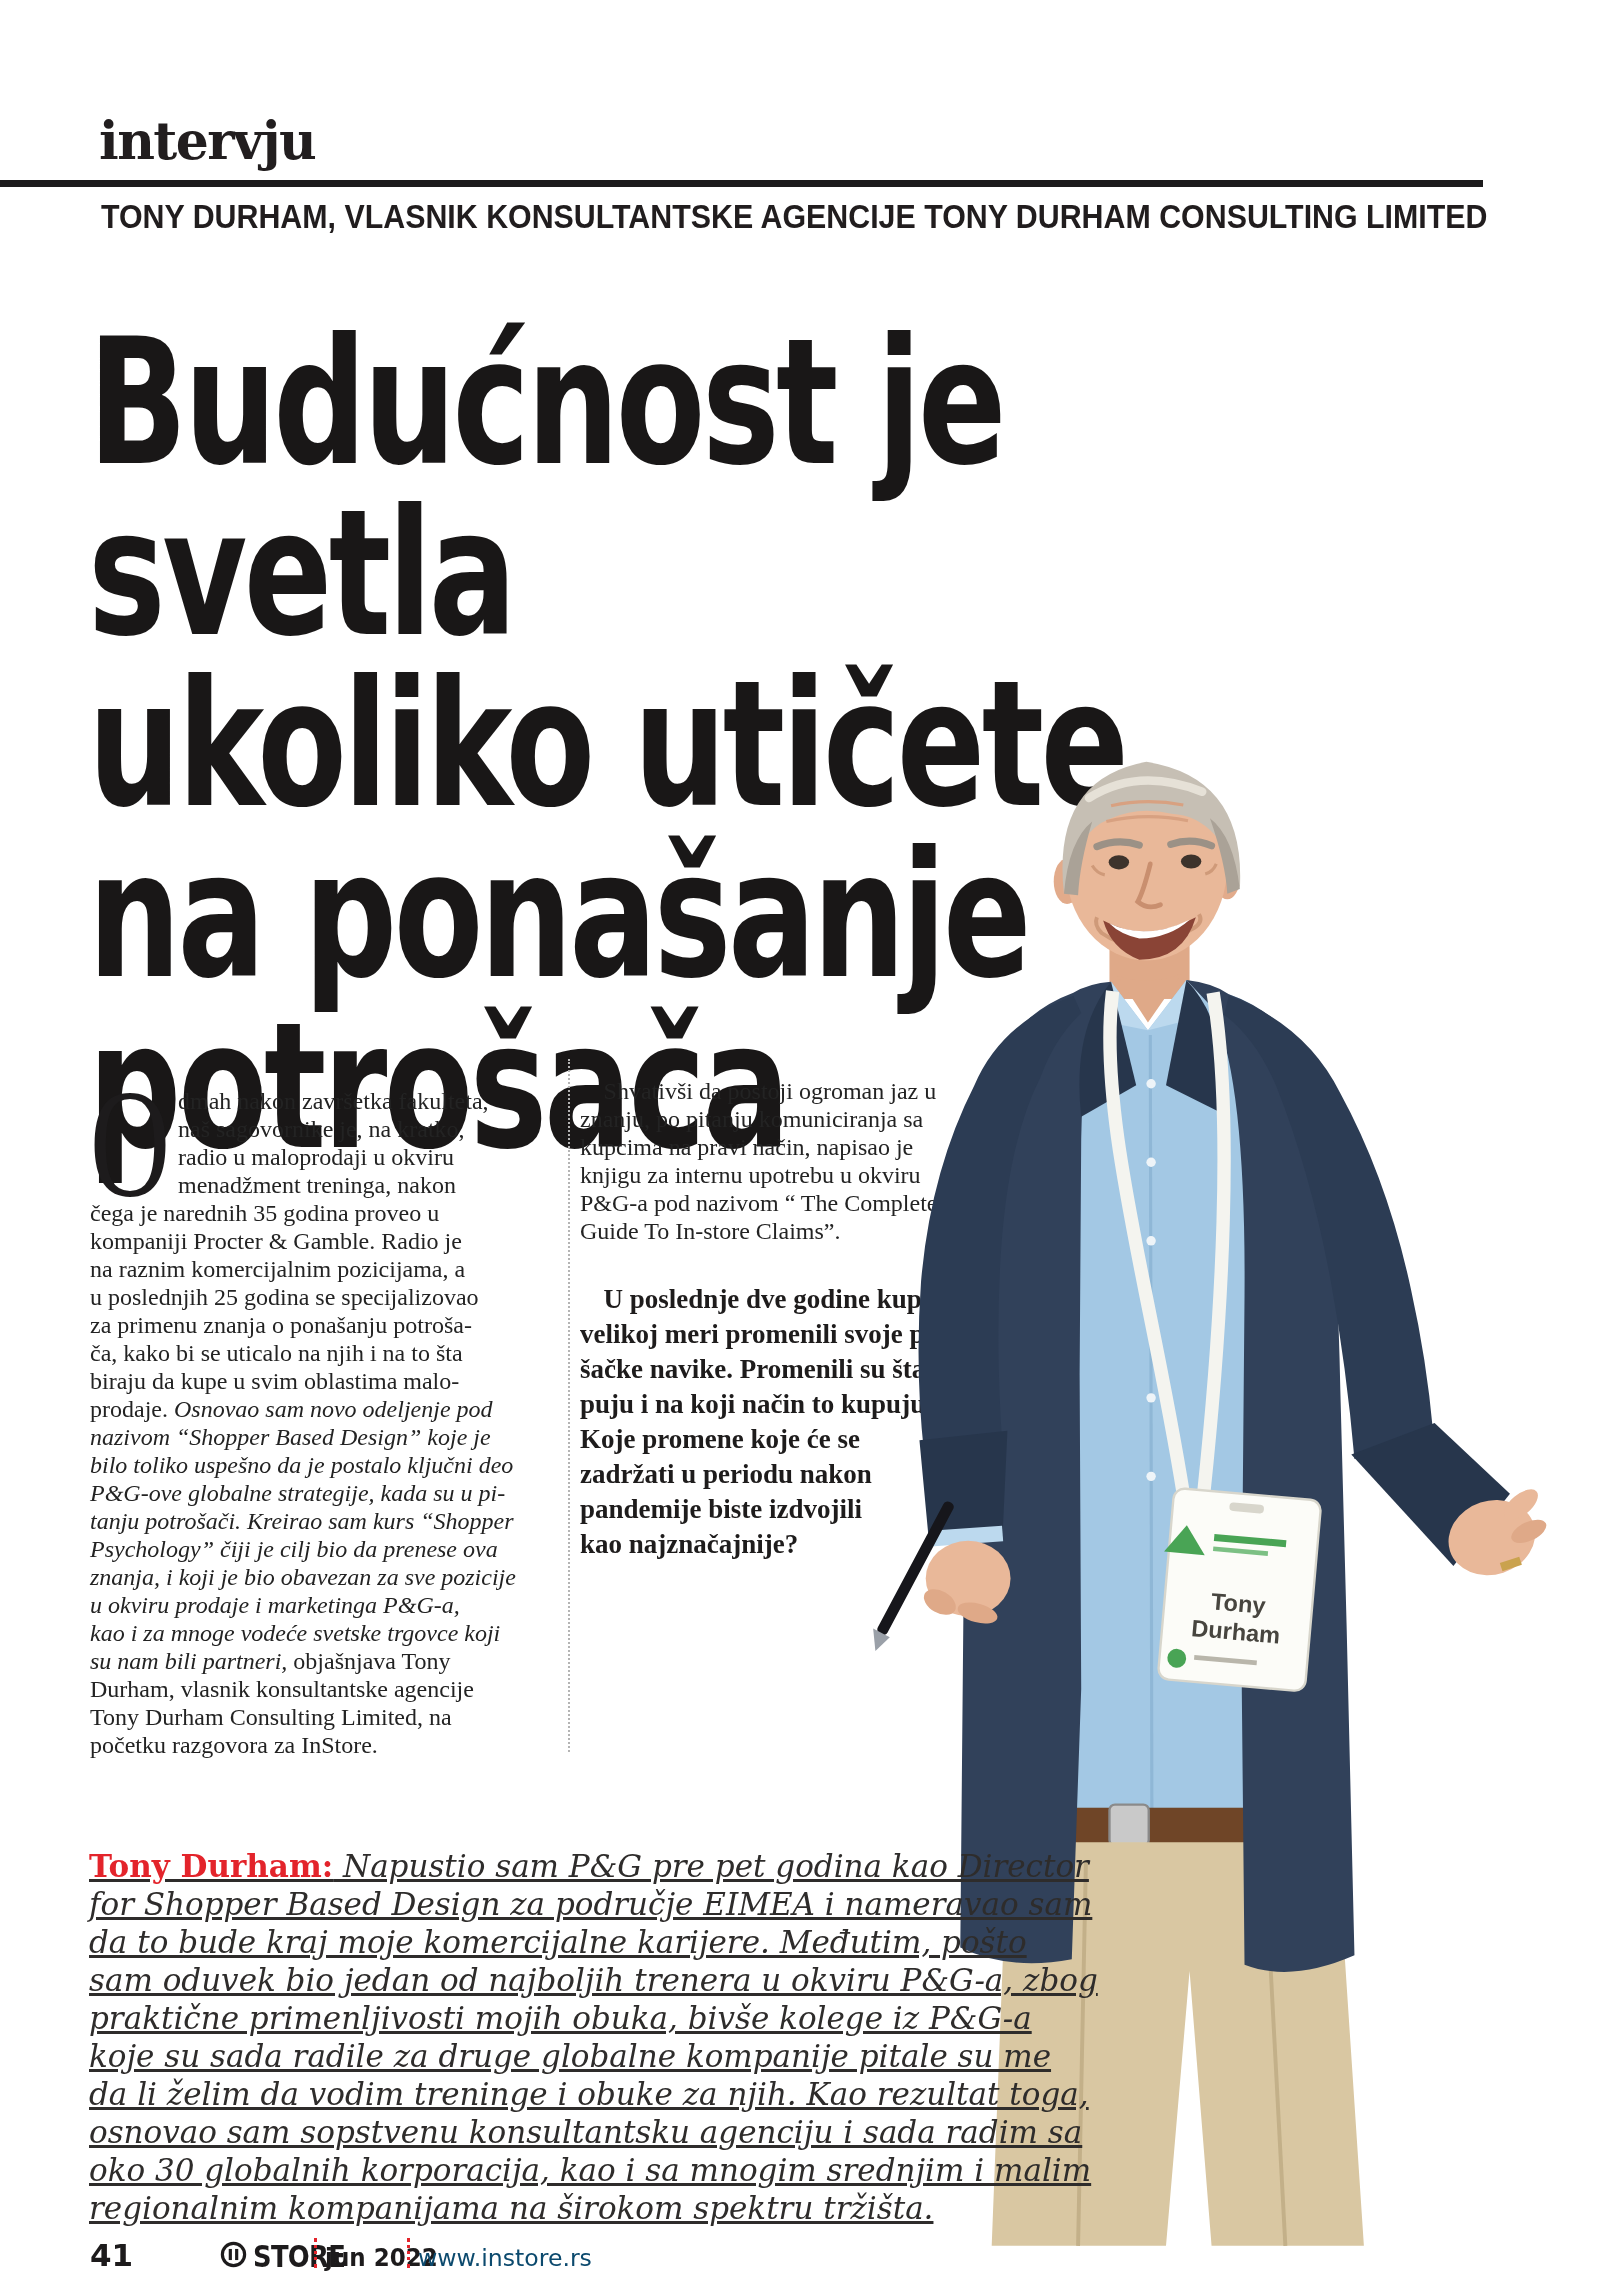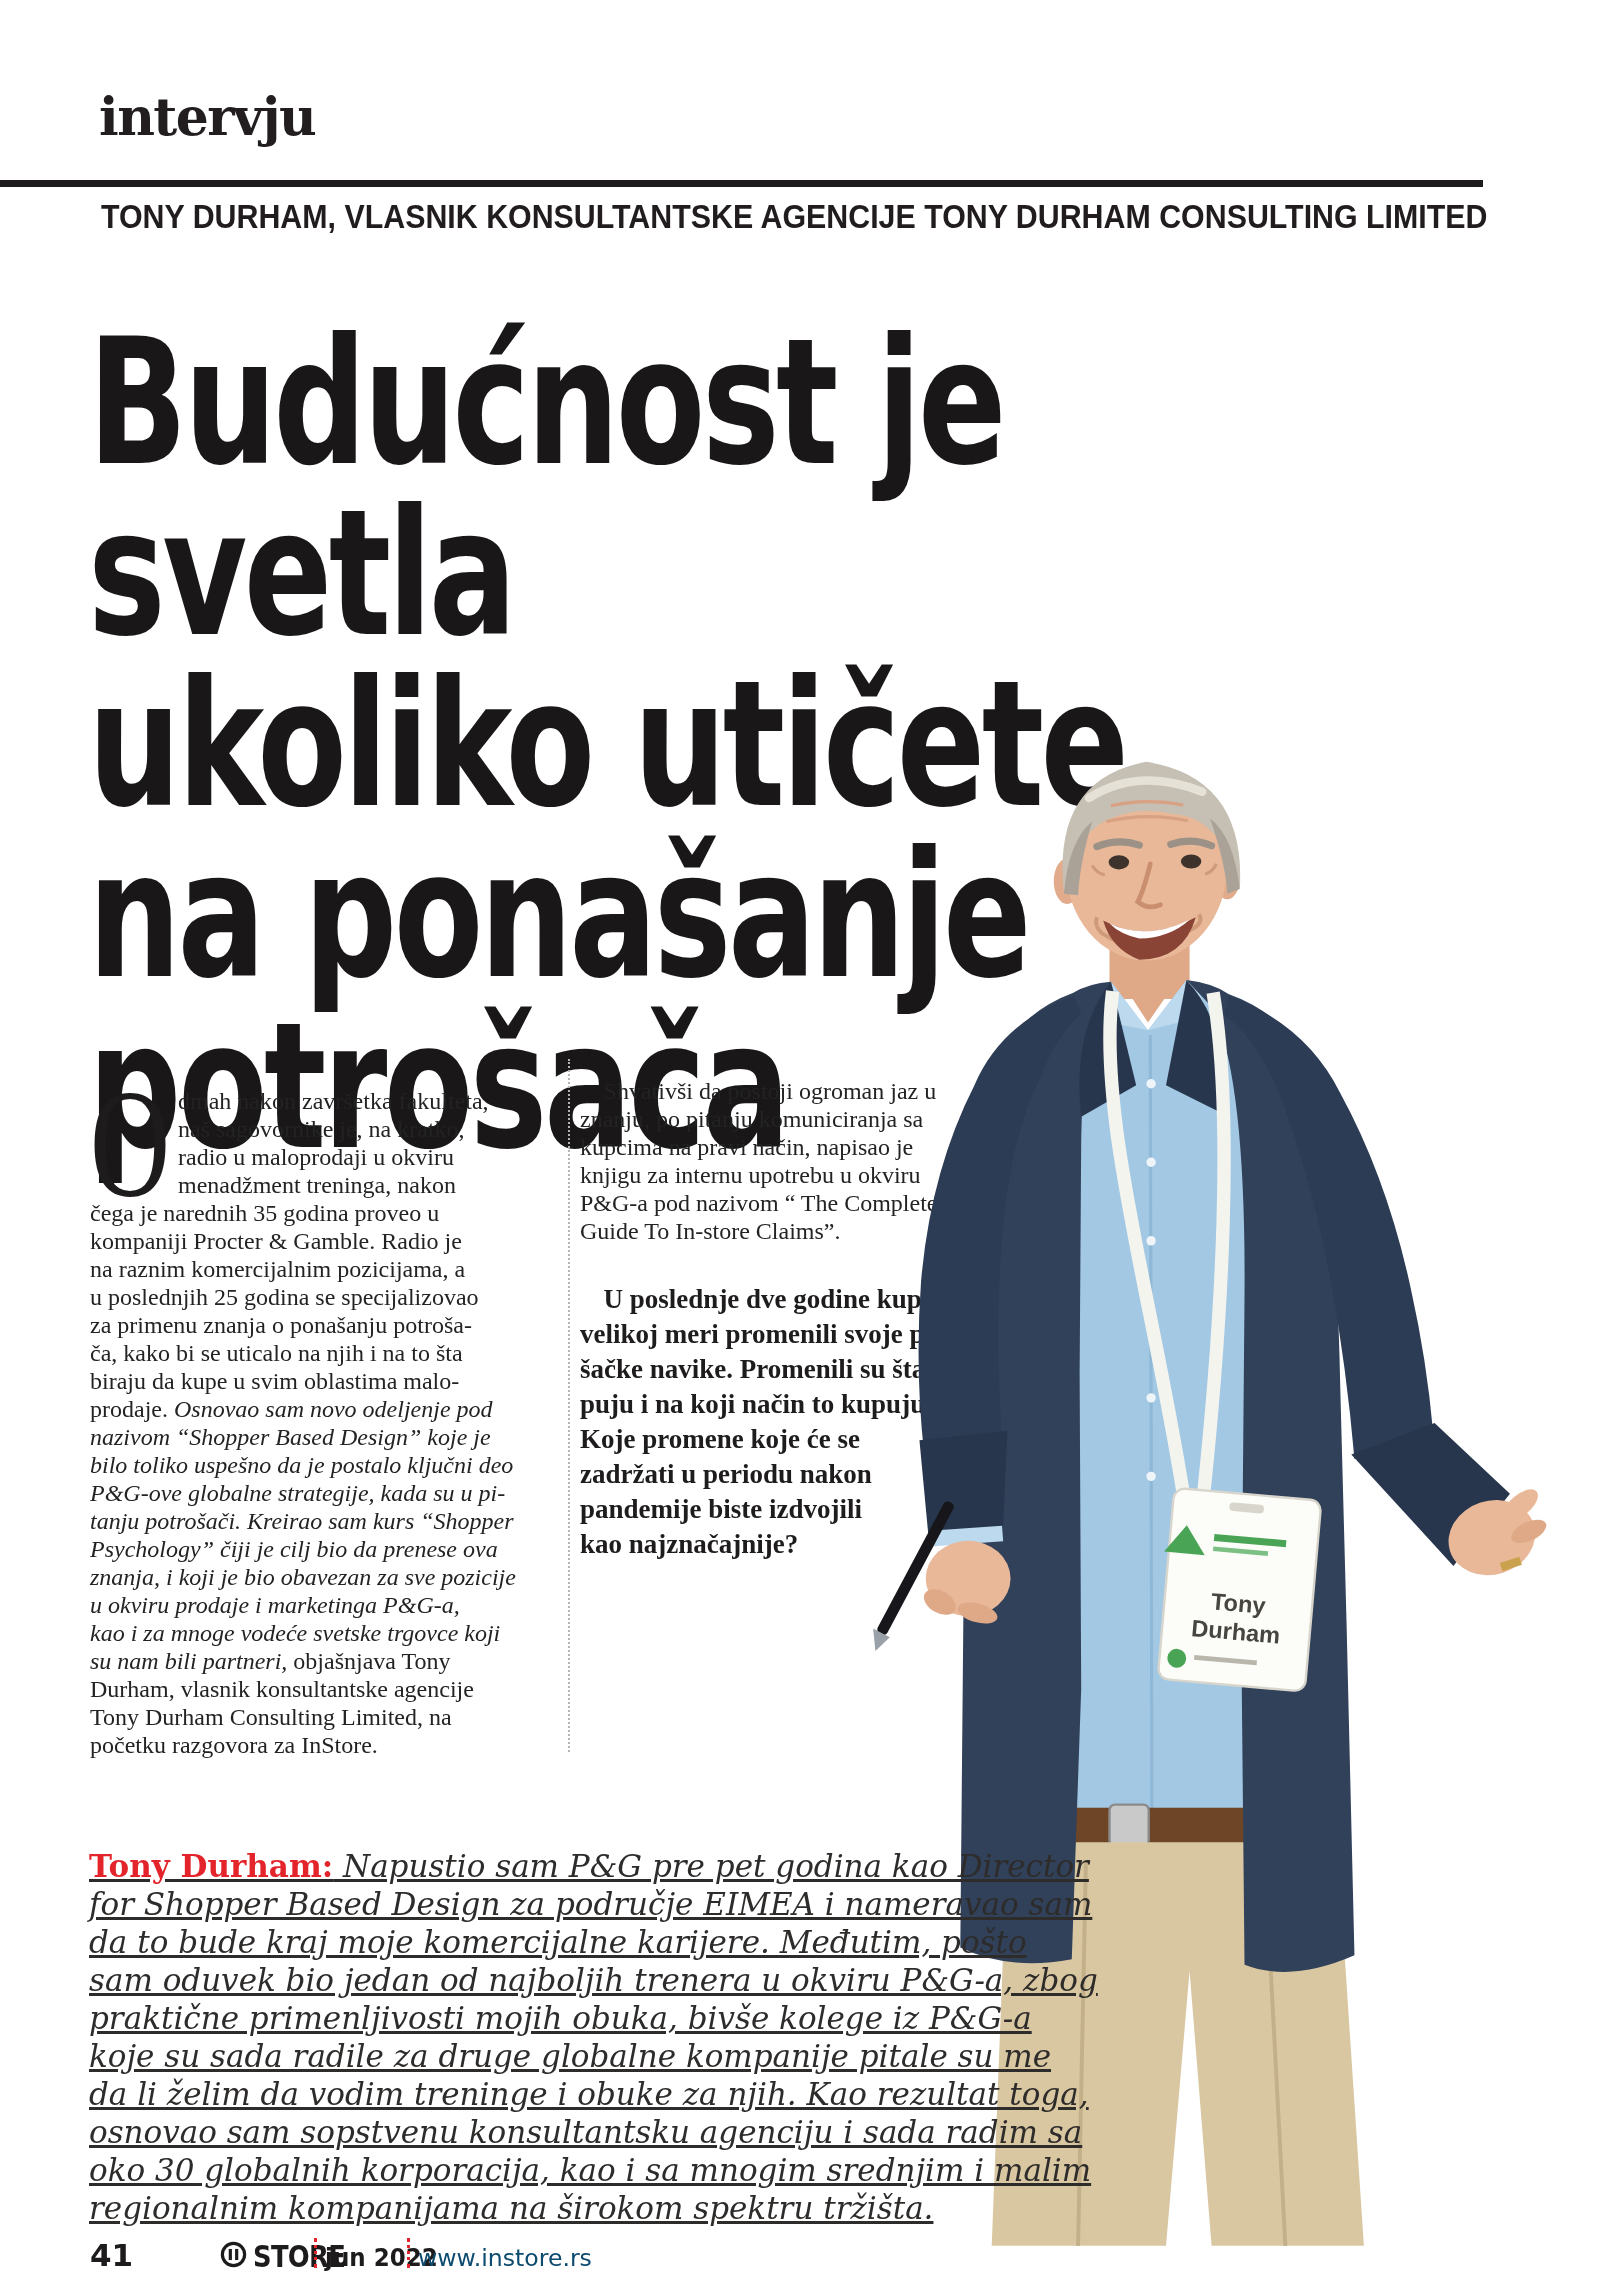--- a/index.html
+++ b/index.html
@@ -1,20 +1,20 @@
 <!DOCTYPE html>
 <html style="font-size:12.6px"><head>
 <meta charset="utf-8">
 <style>
   html,body{margin:0;padding:0;background:#e8e8e8;}
   .page{position:relative;width:1623px;height:2295px;background:#ffffff;overflow:hidden;
         font-family:"Liberation Serif",serif;color:#232323;}
   .abs{position:absolute;}
 
-  .kicker{left:99px;top:91px;font-family:"DejaVu Serif",serif;font-weight:bold;
+  .kicker{left:99px;top:115px;font-family:"DejaVu Serif",serif;font-weight:bold;
           font-size:52px;line-height:52px;letter-spacing:-1.6px;color:#221e1f;}
   .rule{left:0;top:180px;width:1483px;height:7px;background:#1d1b1c;}
   .subtitle{left:101px;top:199px;font-family:"Liberation Sans",sans-serif;font-weight:bold;
             font-size:33px;line-height:35px;color:#211d1e;white-space:nowrap;
             transform:scaleX(.92);transform-origin:left top;}
 
   .headline{left:88px;top:317px;margin:0;font-family:"DejaVu Sans",sans-serif;font-weight:bold;
             font-size:174px;line-height:171px;letter-spacing:-4.7px;color:#191717;
             white-space:pre-line;transform:scaleX(.75);transform-origin:left top;}
 

